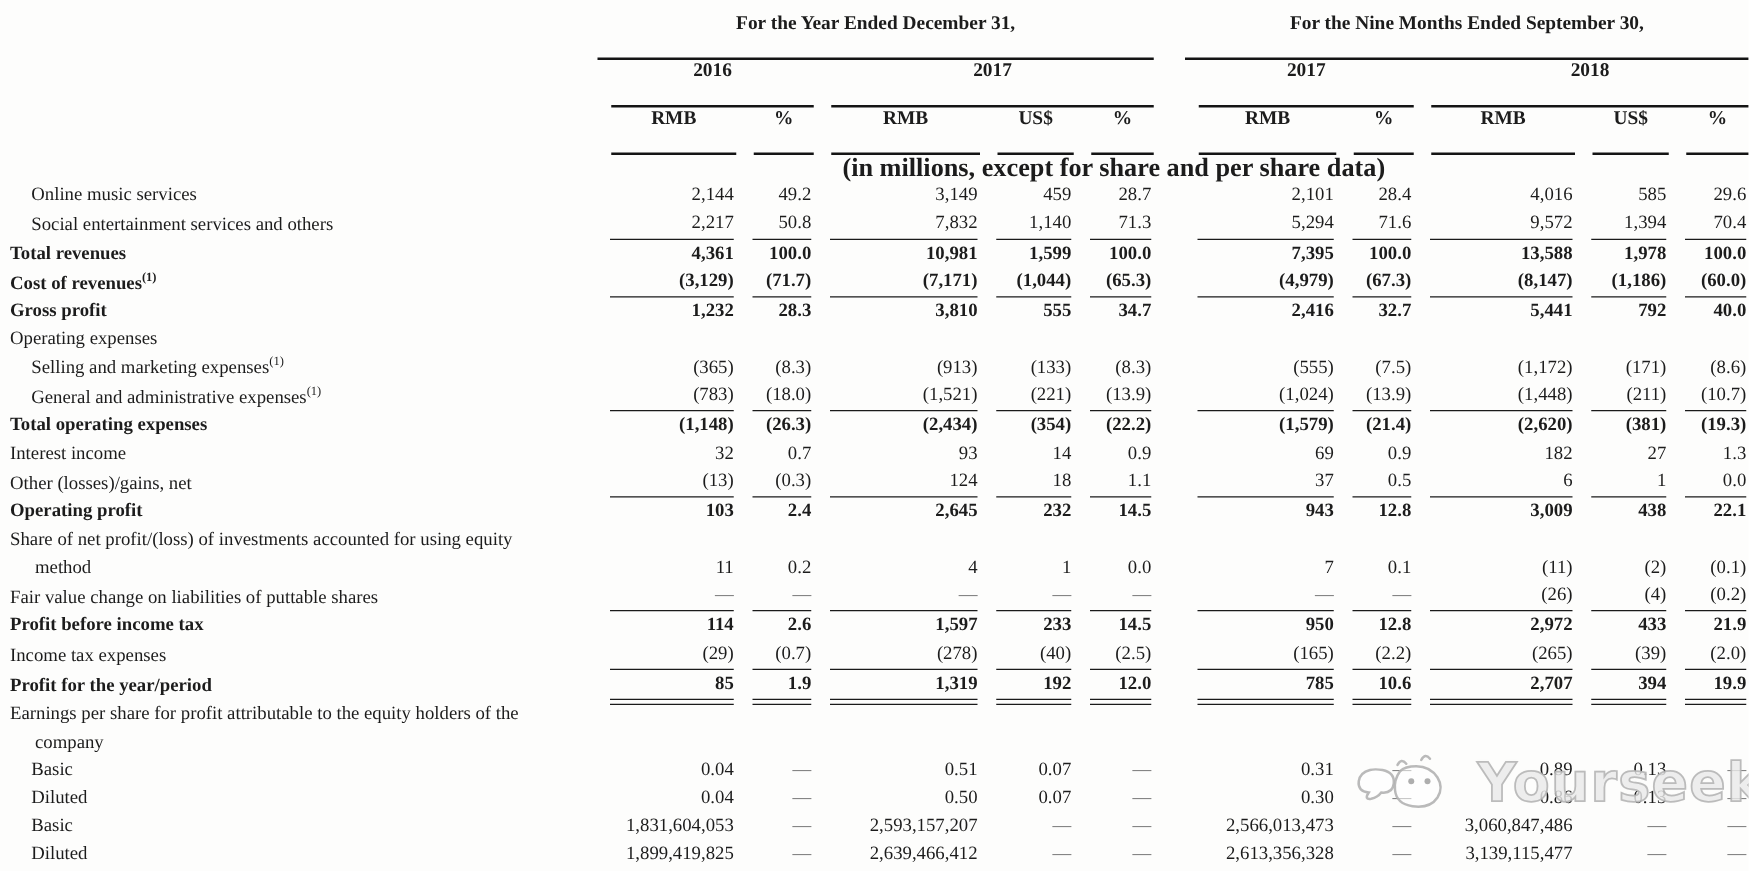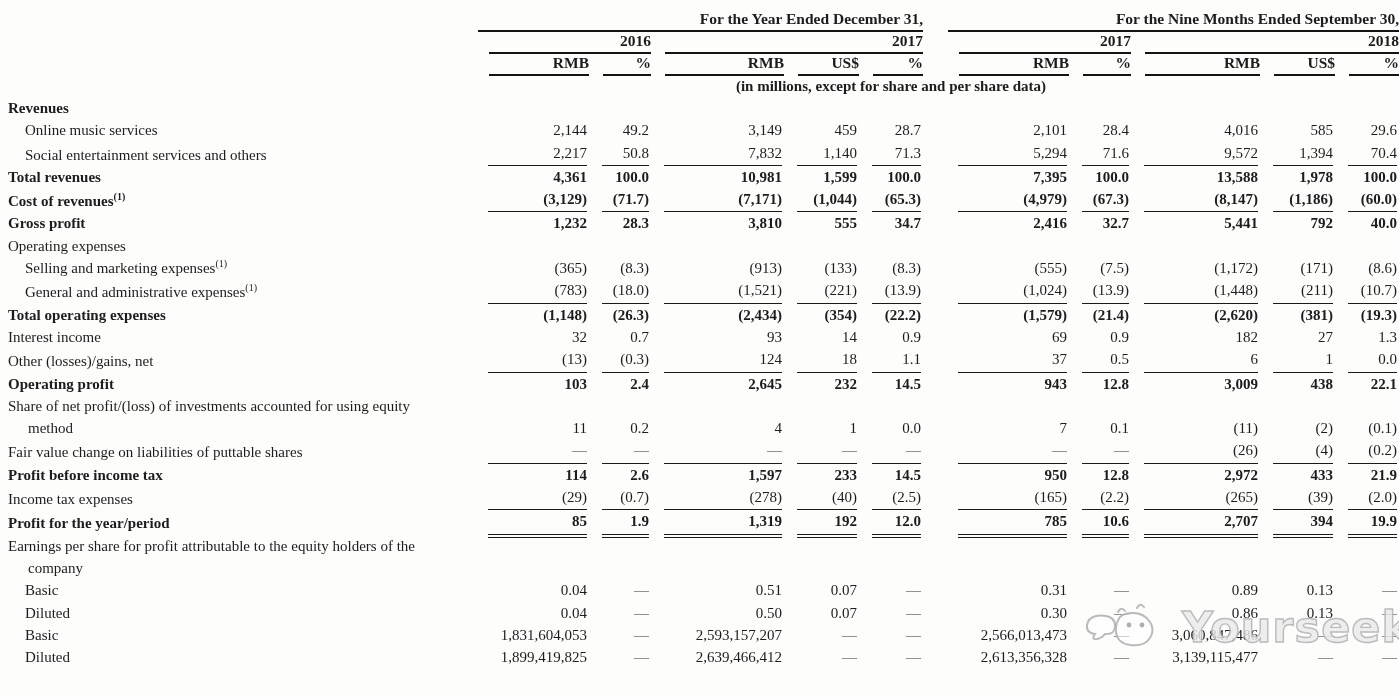--- a/index.html
+++ b/index.html
@@ -13,24 +13,24 @@
   td.lbl.ind{padding-left:25px;}
   .l2{padding-left:20px;}
   .num{text-align:right;font-size:15px;line-height:22.3px;padding-right:2px;}
   .b .val{font-weight:bold;}
   .val{display:block;}
   .ru{border-bottom:1.7px solid #1a1a1a;margin-left:13px;padding-bottom:1px;}
   .dbl{position:relative;}
   .dbl::after{content:"";position:absolute;left:0;right:0;bottom:-4.5px;border-bottom:1.7px solid #1a1a1a;}
   .dash{color:#6e6e6e;}
   sup{font-size:10px;line-height:0;}
-  .gline{border-bottom:2px solid #141414;text-align:right;font-size:15.5px;
-         margin-left:14px;padding-bottom:2px;white-space:nowrap;}
+  .gline{border-bottom:2px solid #141414;text-align:center;font-size:15.5px;
+         margin-left:14px;padding-bottom:18px;white-space:nowrap;}
   .g1{margin-left:3px;}
-  .note{font-weight:bold;font-size:15px;text-align:center;line-height:21px;white-space:nowrap;}
+  .note{font-weight:bold;font-size:21px;text-align:center;line-height:21px;white-space:nowrap;}
   .hrow1 th{padding-top:4px;}
   .wm{position:absolute;left:1082px;top:594px;display:flex;align-items:center;pointer-events:none;z-index:5;}
   .wm-text{font-family:"DejaVu Sans","Liberation Sans",sans-serif;font-size:43px;font-weight:bold;
            letter-spacing:1px;color:rgba(255,255,255,0.55);
            -webkit-text-stroke:1.4px rgba(178,178,178,0.85);
            text-shadow:0 0 1px rgba(190,190,190,0.6);}
 </style>
 </head>
 <body>
 
@@ -112,34 +112,20 @@
           </th>
       </tr>
       <tr>
         <th colspan="3"></th>
         <th colspan="6" class="note">(in millions, except for share and per share data)</th>
         <th colspan="3"></th>
       </tr>
     </thead>
     <tbody id="tbody">
         <tr>
-          <td class="lbl head"><span>Revenues</span></td>
-          <td class="num"></td>
-          <td class="num"></td>
-          <td class="num"></td>
-          <td class="num"></td>
-          <td class="num"></td>
-          <td></td>
-          <td class="num"></td>
-          <td class="num"></td>
-          <td class="num"></td>
-          <td class="num"></td>
-          <td class="num"></td>
-        </tr>
-        <tr>
           <td class="lbl ind"><span>Online music services</span></td>
           <td class="num">
             <span class="val">2,144</span>
           </td>
           <td class="num">
             <span class="val">49.2</span>
           </td>
           <td class="num">
             <span class="val">3,149</span>
           </td>

